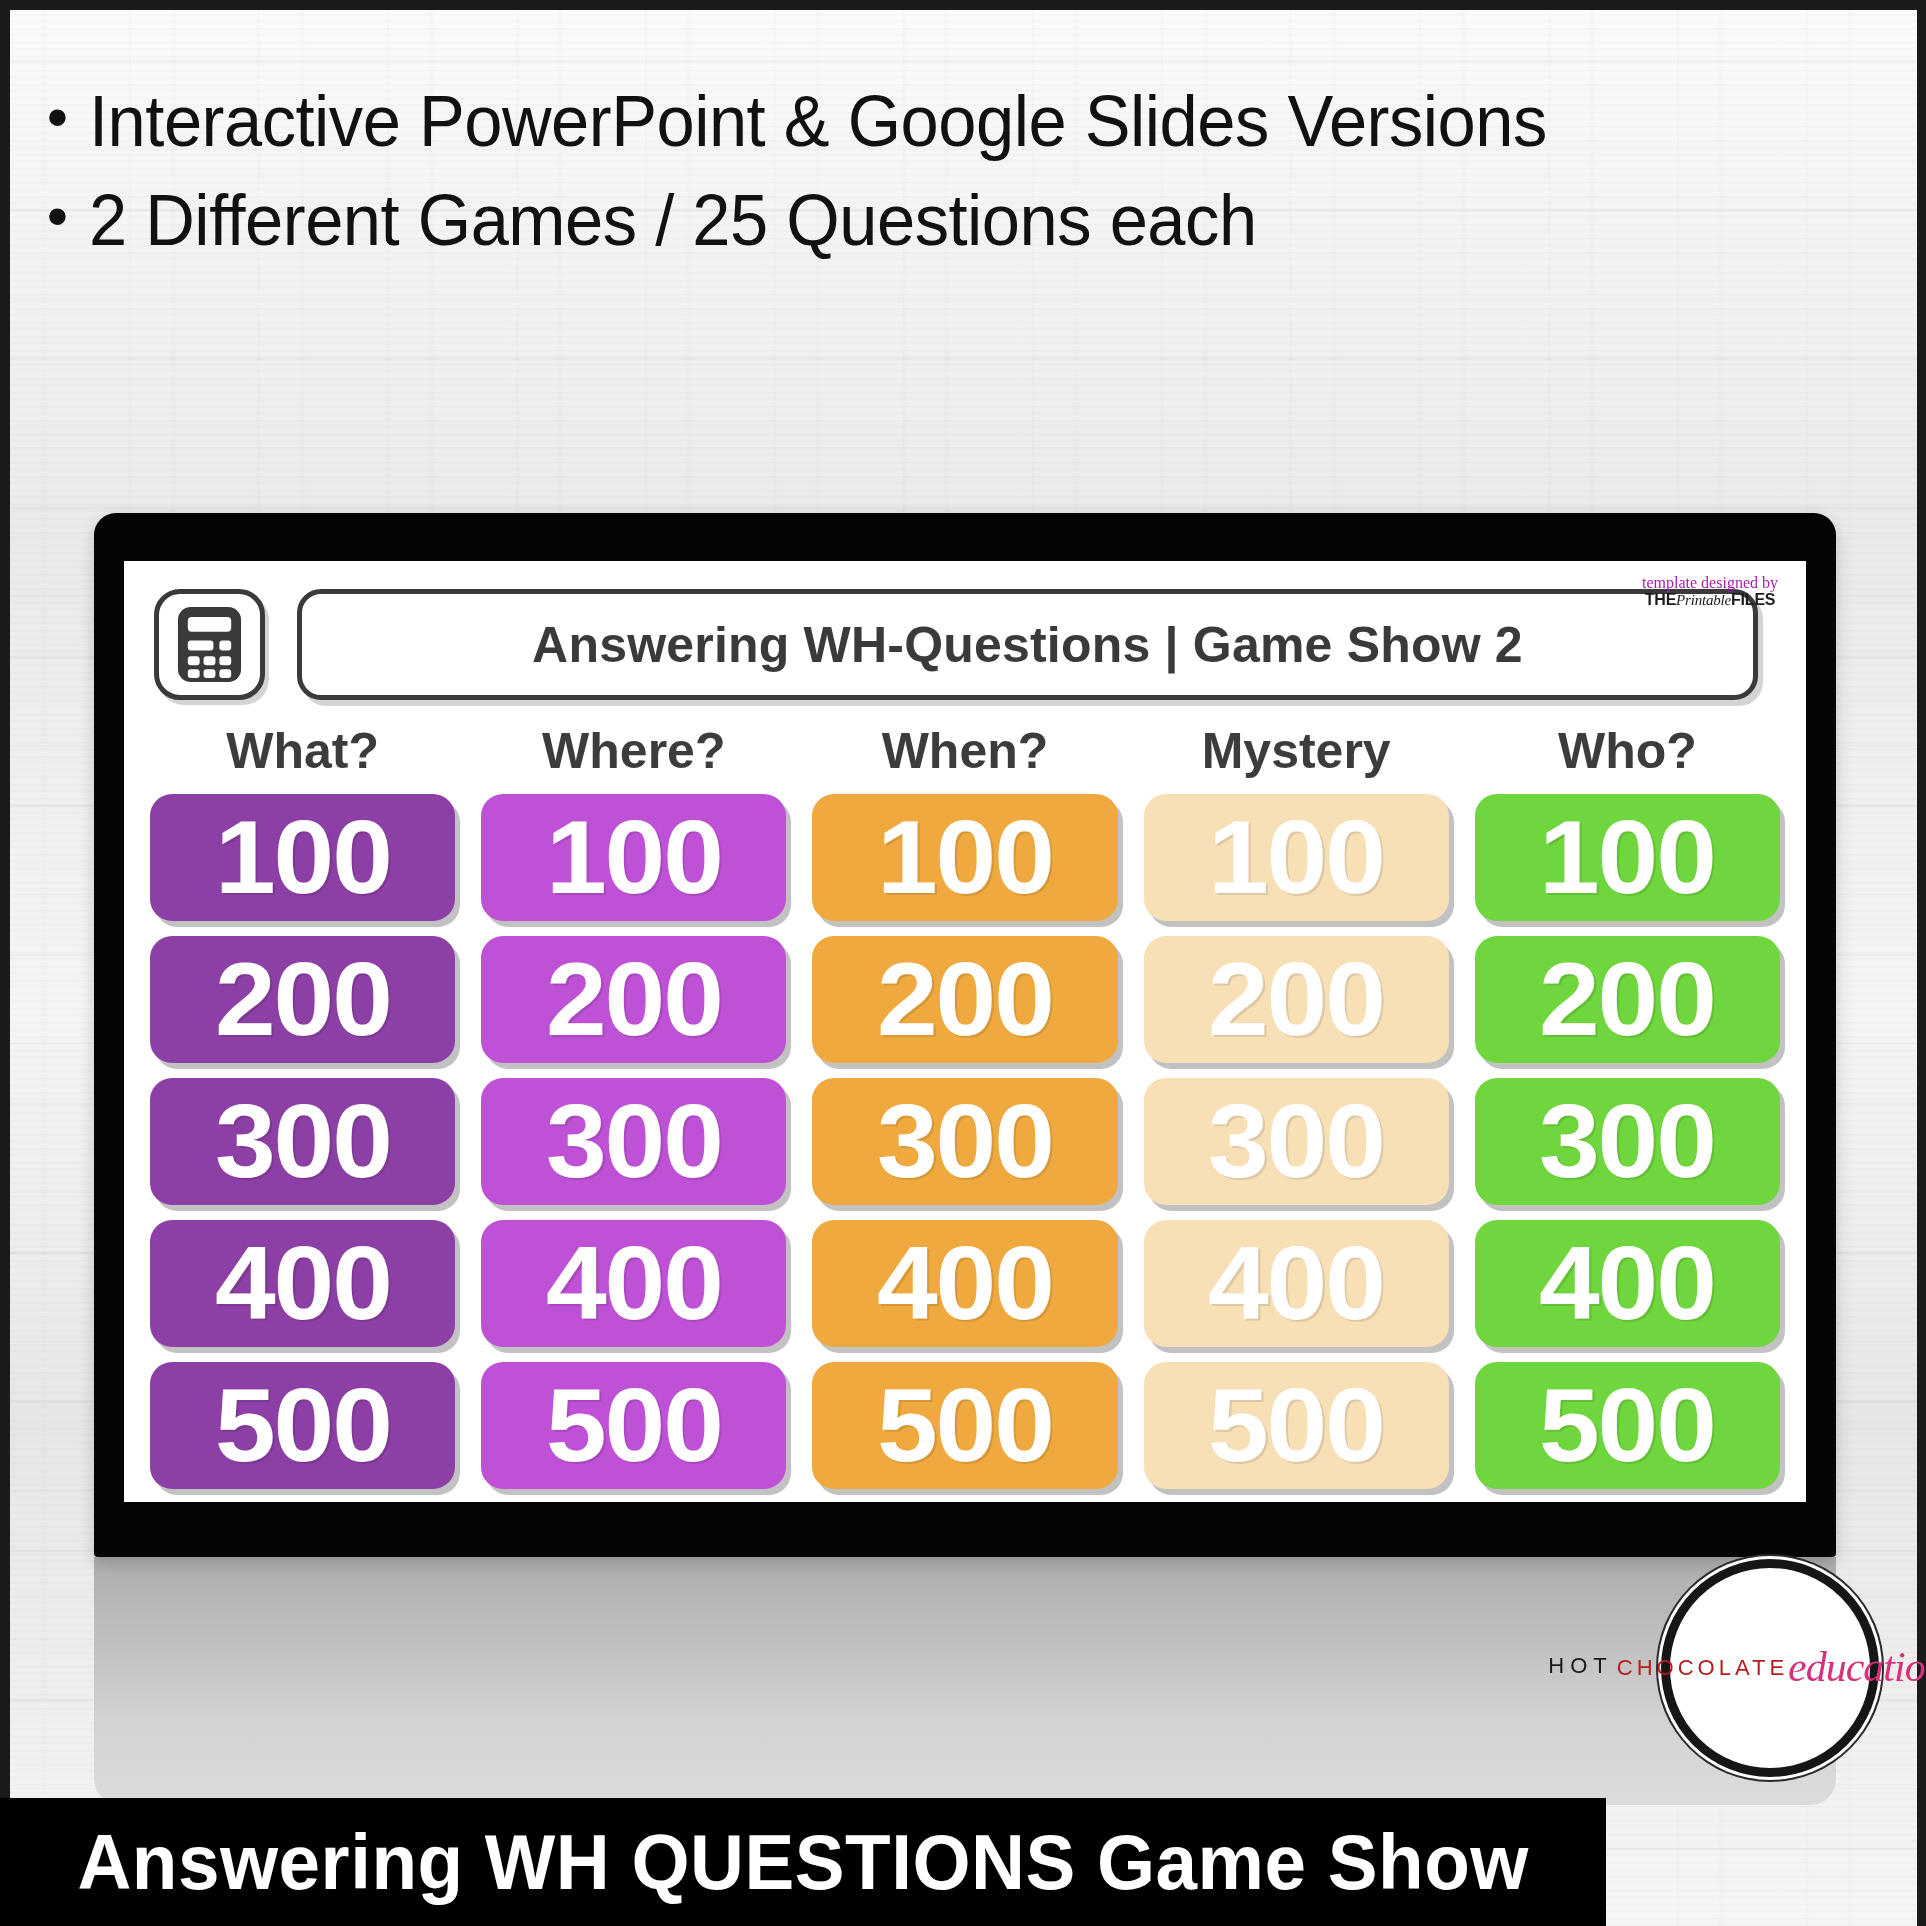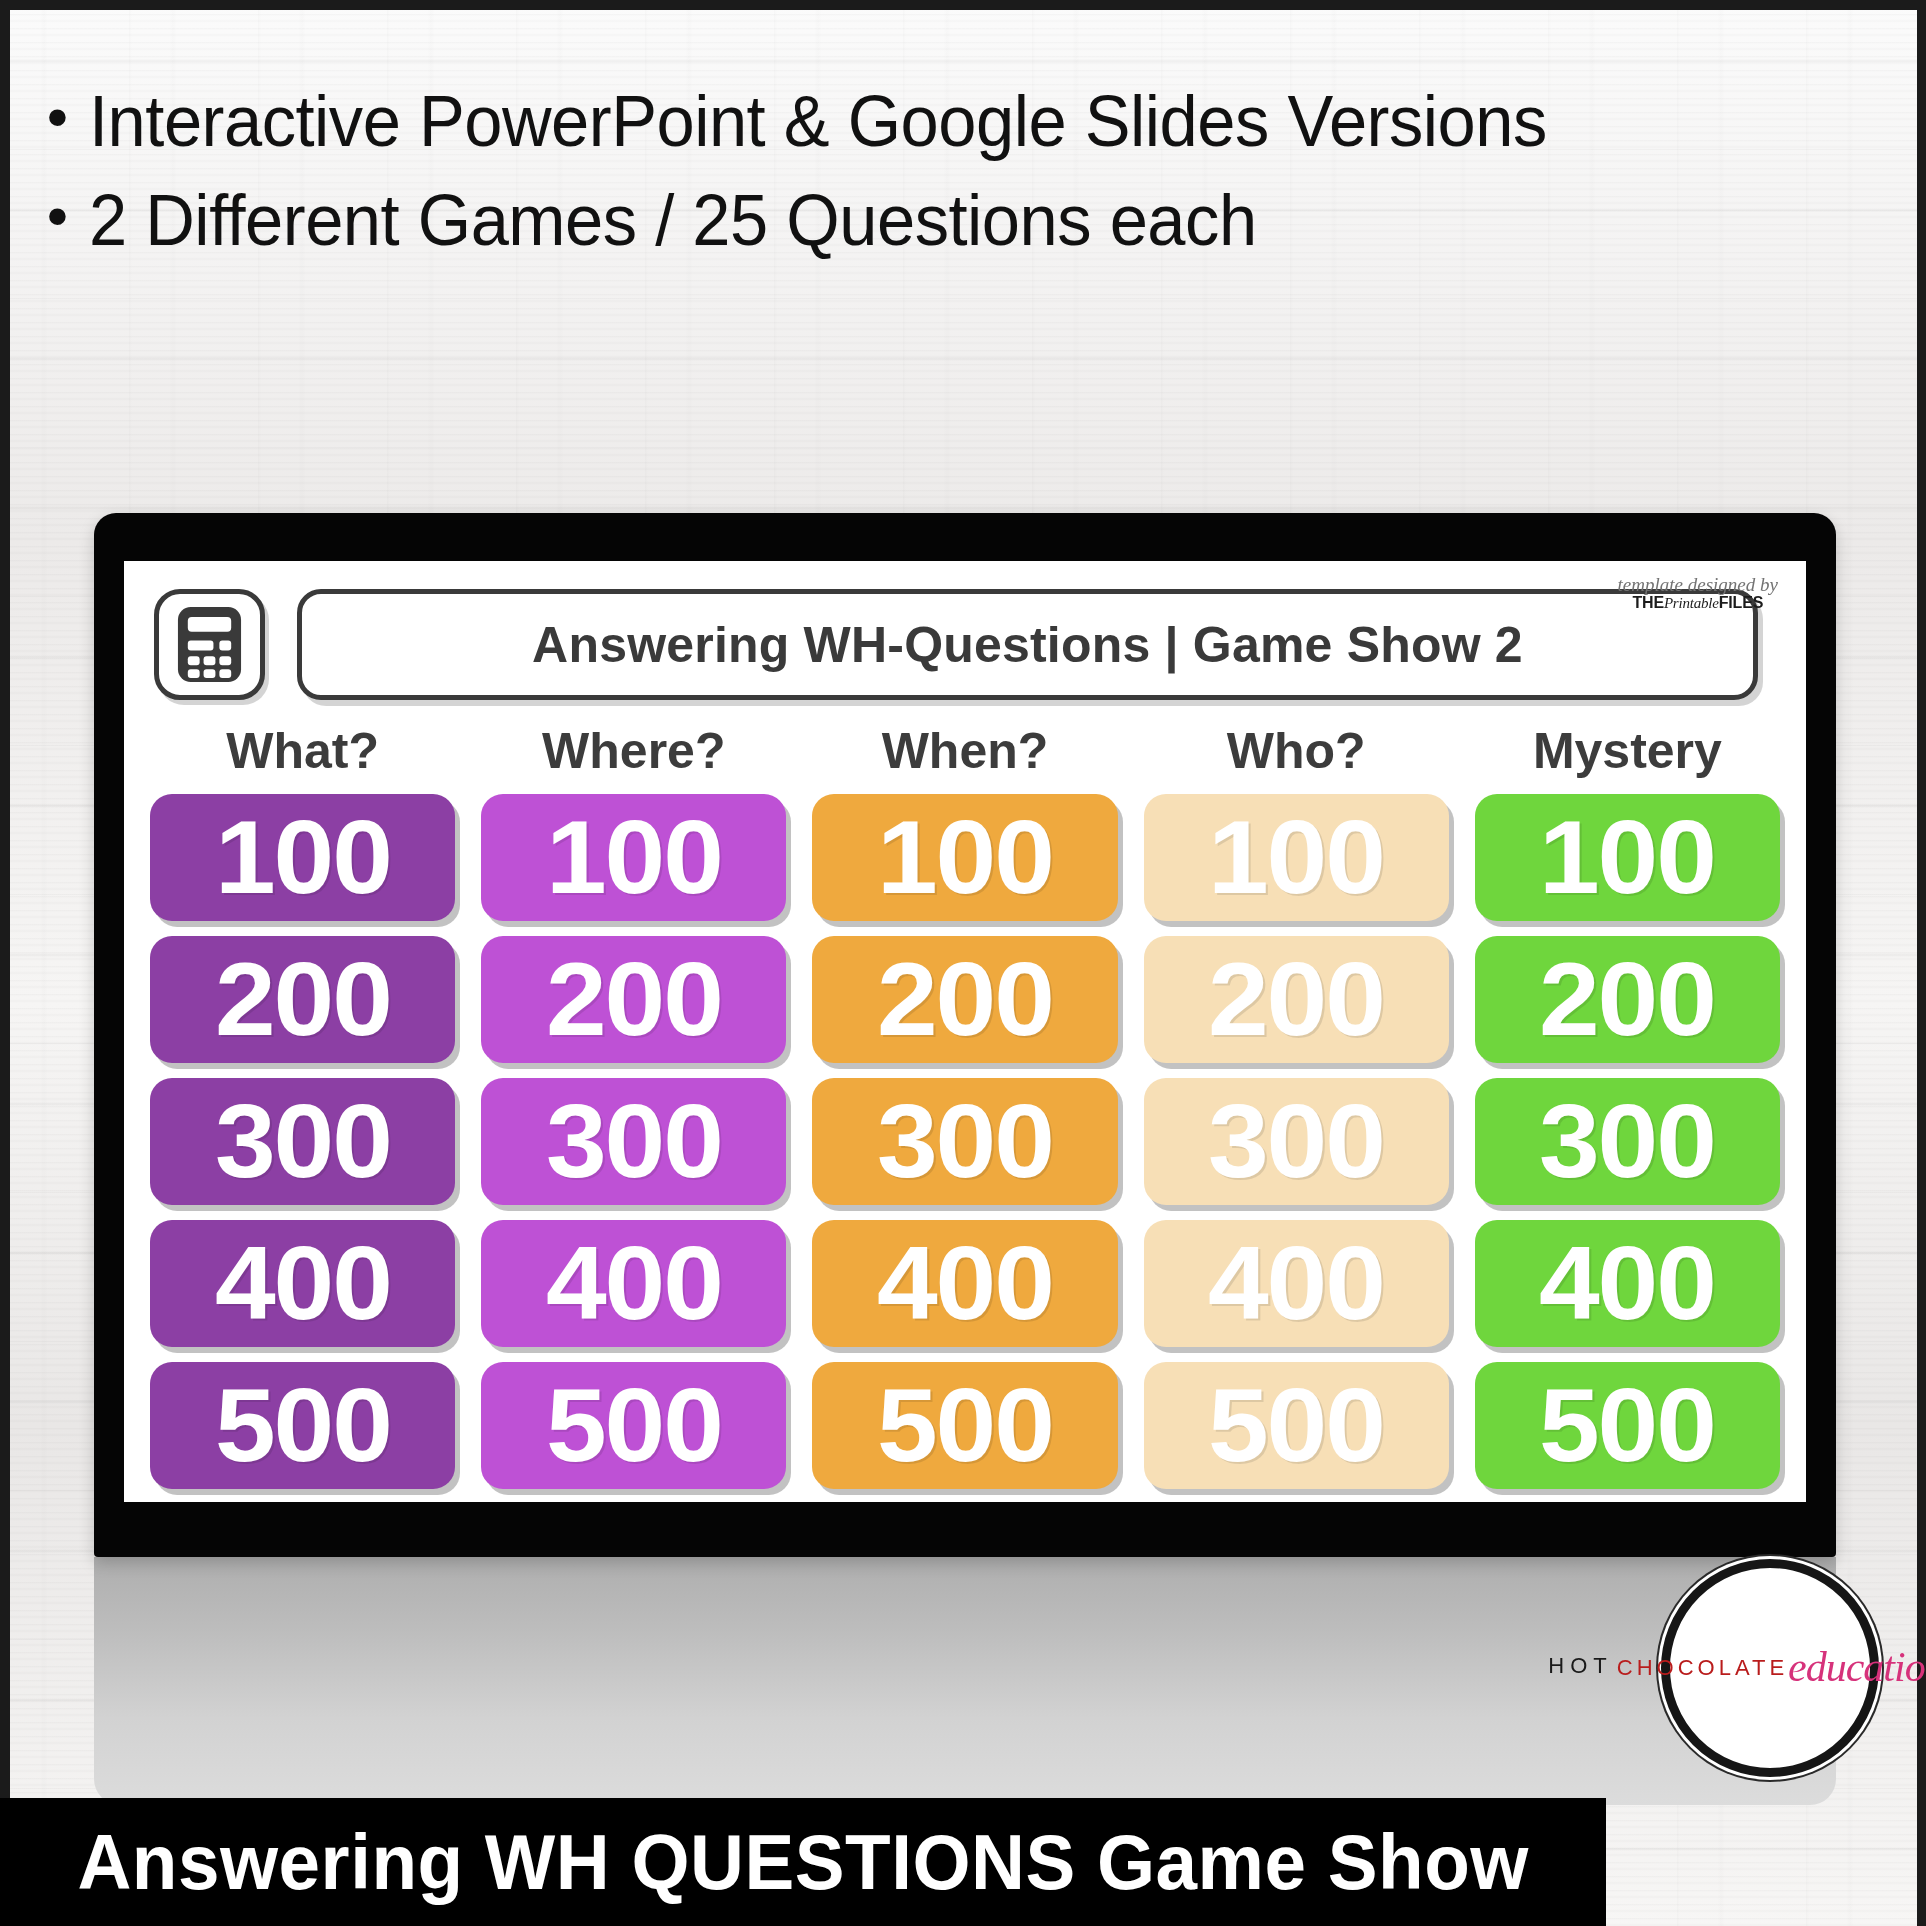--- a/index.html
+++ b/index.html
@@ -153,23 +153,22 @@
 
   .credit {
     position: absolute;
     right: 6px;
     top: -4px;
     text-align: center;
     line-height: 1.05;
   }
   .credit-line1 {
     font-family: "Liberation Serif", serif;
-    font-style: italic;
-    font-size: 19px;
-    color: #737373;
+    font-size: 16px;
+    color: #a21caf;
   }
   .credit-line2 {
     font-family: "Liberation Sans", sans-serif;
     font-size: 16px;
     font-weight: bold;
     color: #1c1c1c;
     letter-spacing: -0.2px;
   }
   .credit-line2 .script {
     font-family: "Liberation Serif", serif;
@@ -338,22 +337,22 @@
             <div class="credit-line1">template designed by</div>
             <div class="credit-line2"><span>THE</span><span class="script">Printable</span><span>FILES</span></div>
           </div>
         </div>
 
         <div class="board">
 
           <div class="col-head">What?</div>
           <div class="col-head">Where?</div>
           <div class="col-head">When?</div>
+          <div class="col-head">Mystery</div>
           <div class="col-head">Who?</div>
-          <div class="col-head">Mystery</div>
 
           <div class="tile" style="background: rgb(140, 63, 164);">
               <span class="tile-val" style="color: rgb(255, 255, 255);">100</span>
             </div>
           <div class="tile" style="background: rgb(190, 81, 213);">
               <span class="tile-val" style="color: rgb(255, 255, 255);">100</span>
             </div>
           <div class="tile" style="background: rgb(239, 169, 62);">
               <span class="tile-val" style="color: rgb(255, 255, 255);">100</span>
             </div>

